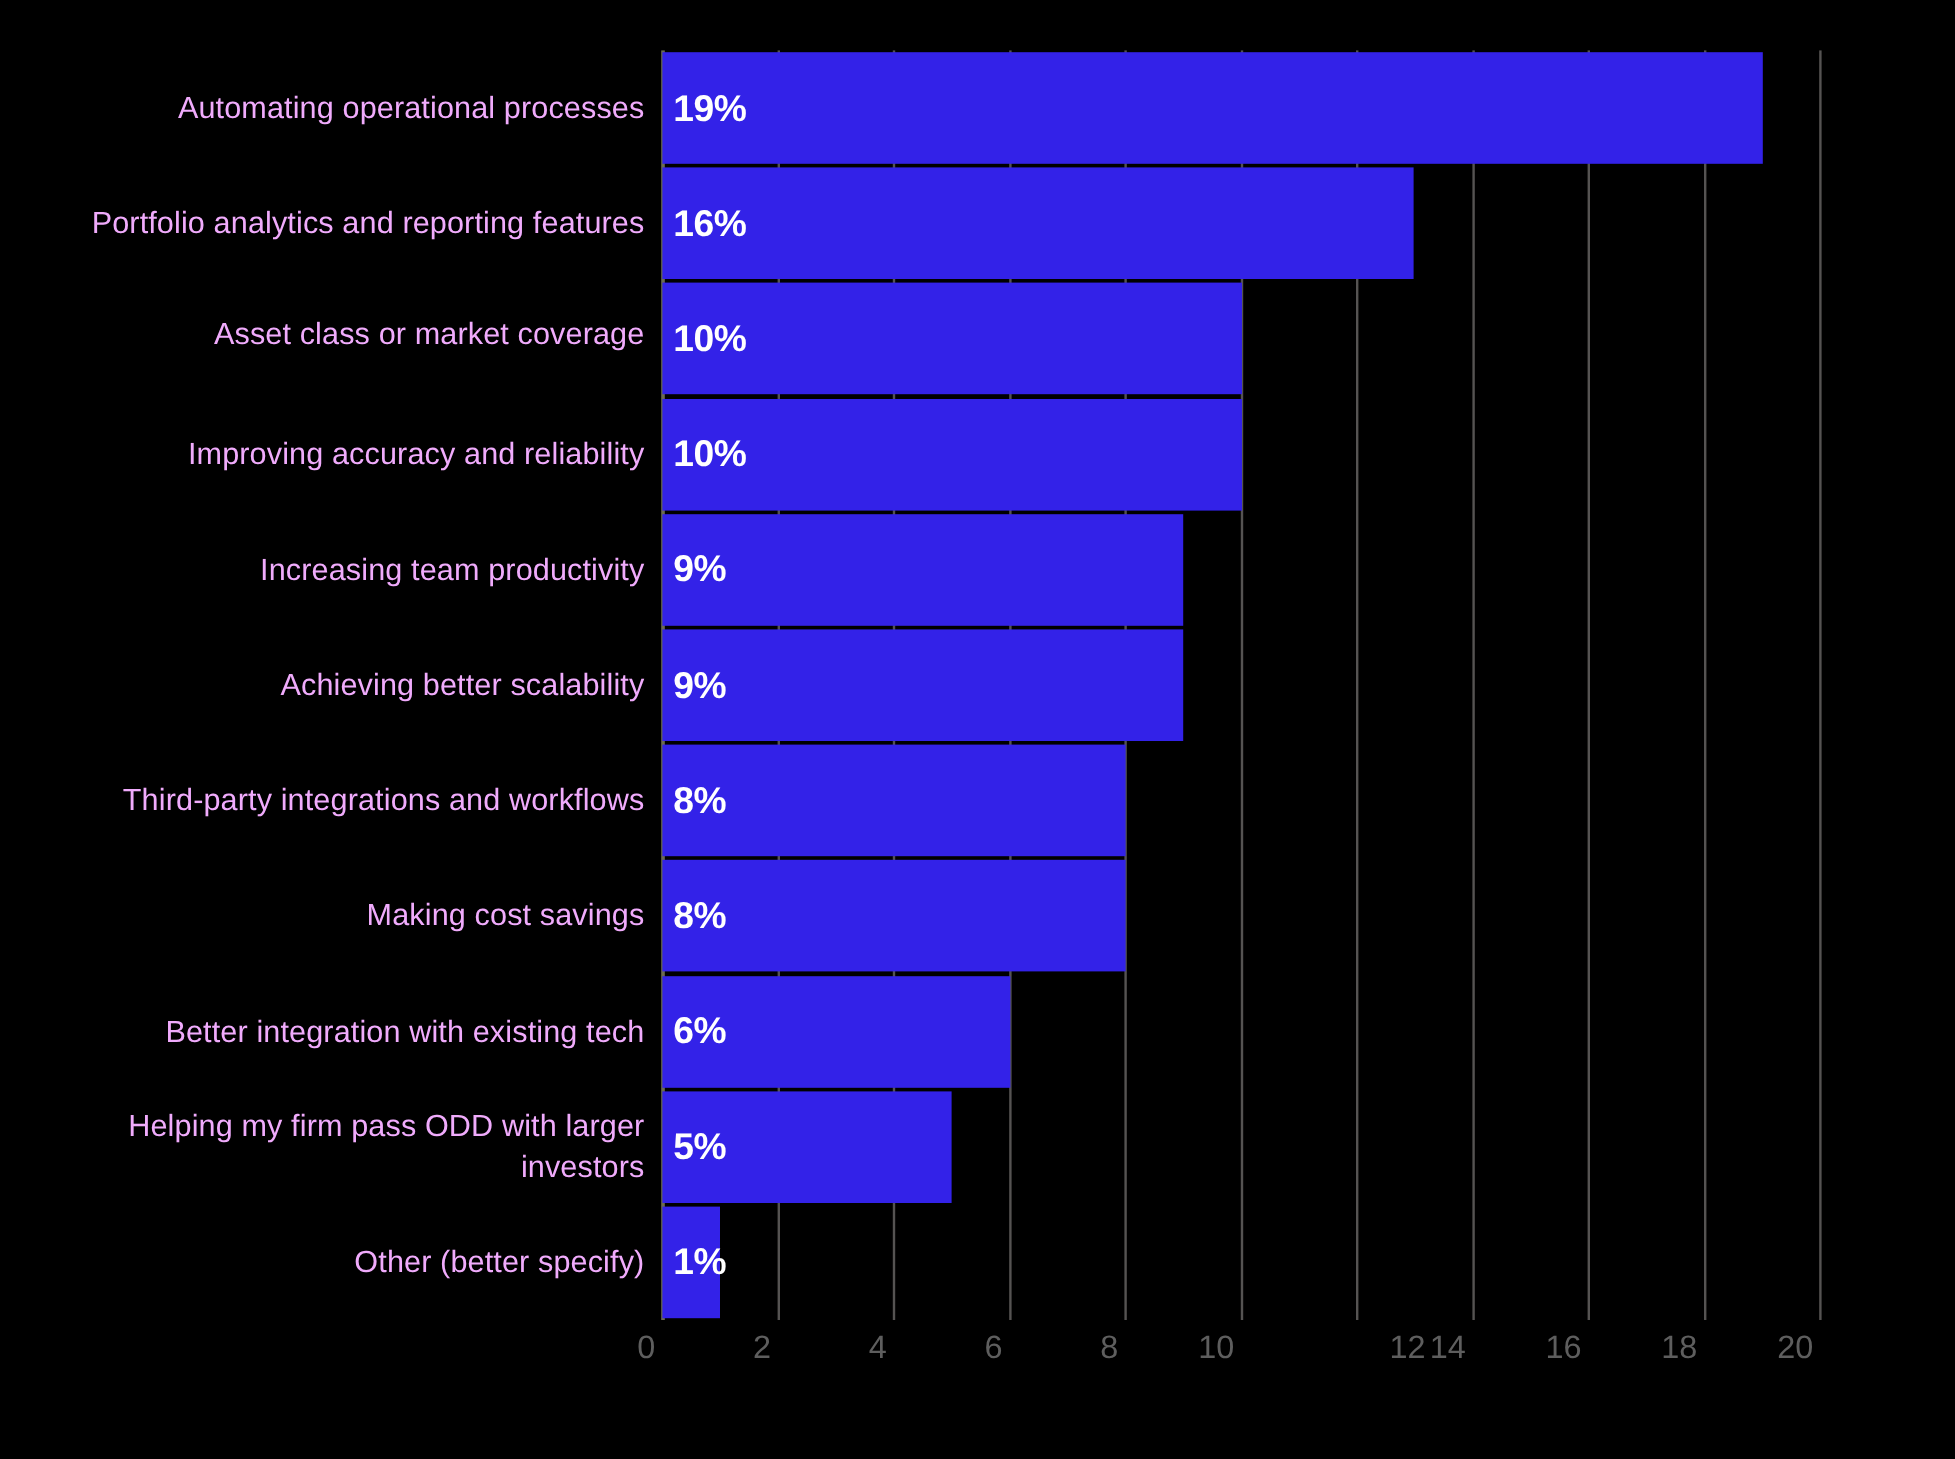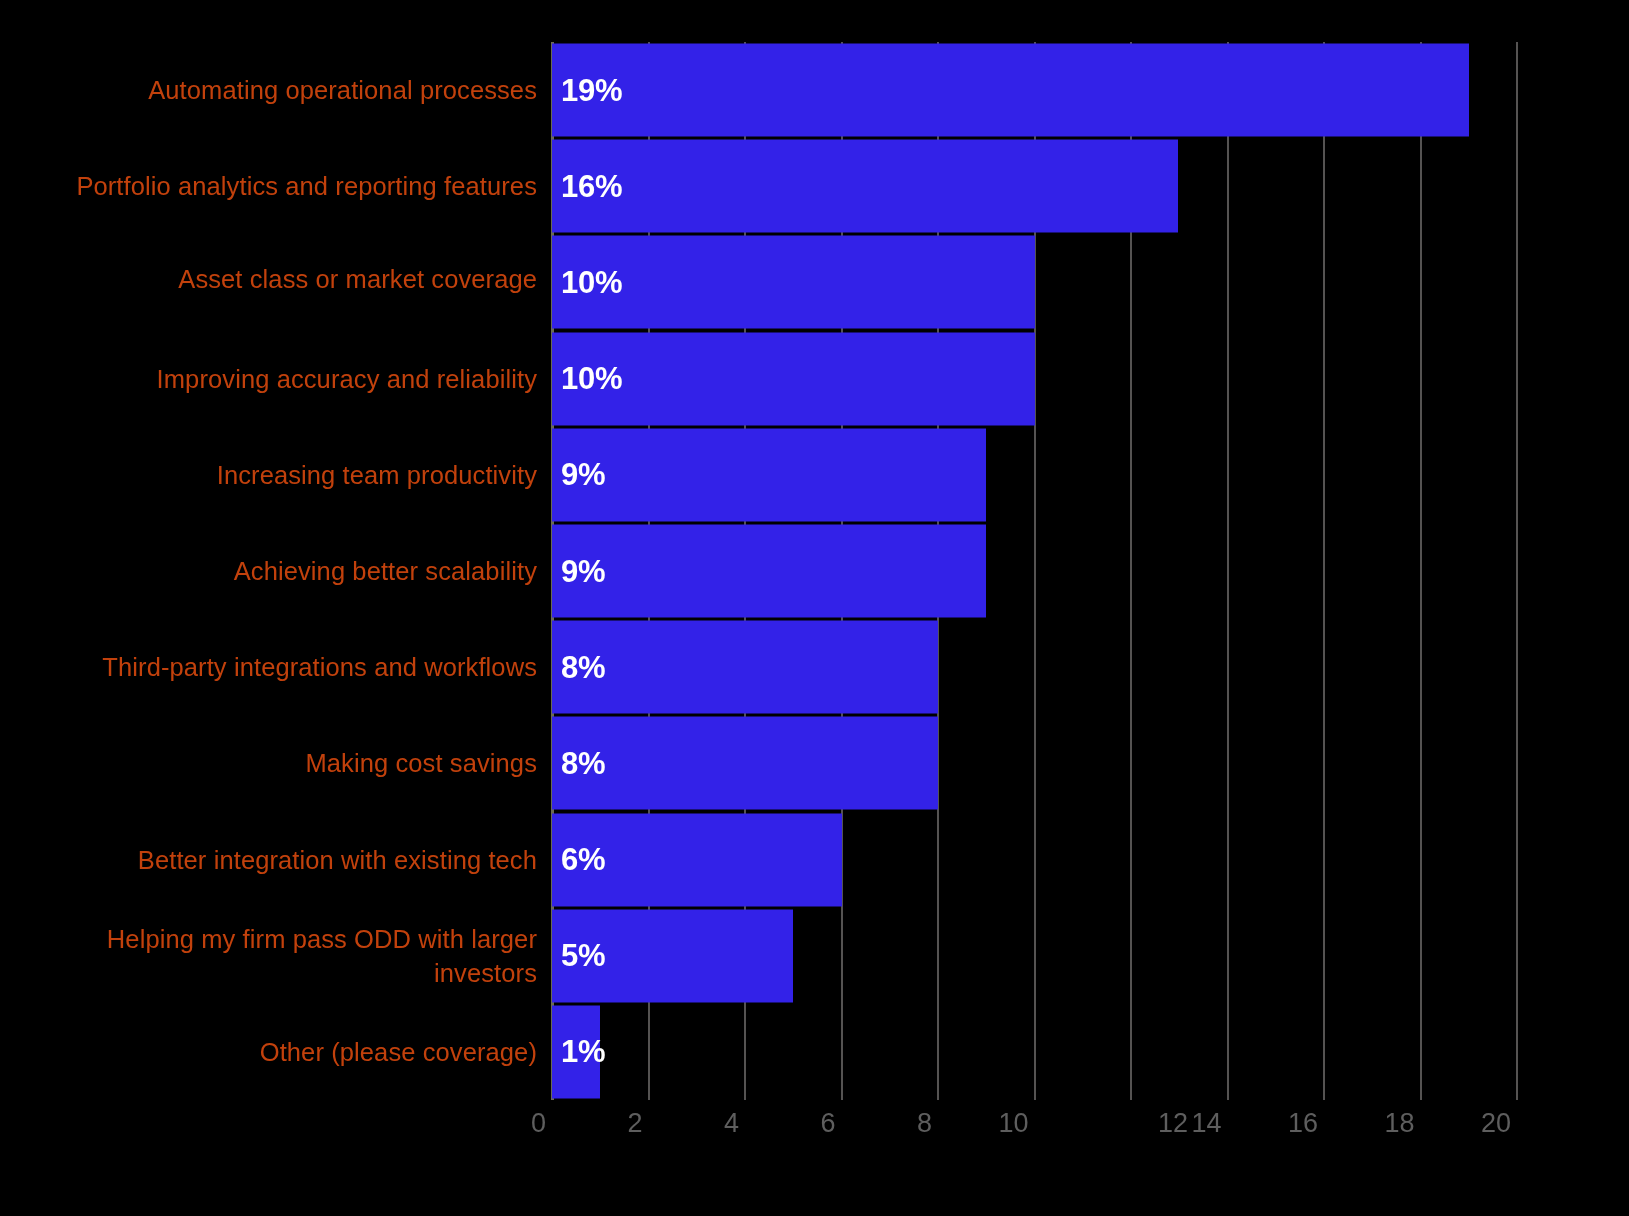--- a/index.html
+++ b/index.html
@@ -43,21 +43,21 @@
     background: #6b6a52;
     width: 3px;
   }
 
   
   .cat-label {
     position: absolute;
     right: 1092px;              
     width: 470px;
     text-align: right;
-    color: #c2410c;
+    color: #f0abfc;
     font-size: 25.5px;
     line-height: 34px;
     letter-spacing: 0.1px;
     white-space: pre-line;
     transform: translateY(-50%);
   }
 
   
   .bar {
     position: absolute;
@@ -149,21 +149,21 @@
       <div class="cat-label" style="top: 186.273px;">Portfolio analytics and reporting features</div>
       <div class="cat-label" style="top: 279px;">Asset class or market coverage</div>
       <div class="cat-label" style="top: 378.636px;">Improving accuracy and reliability</div>
       <div class="cat-label" style="top: 474.818px;">Increasing team productivity</div>
       <div class="cat-label" style="top: 571px;">Achieving better scalability</div>
       <div class="cat-label" style="top: 667.182px;">Third-party integrations and workflows</div>
       <div class="cat-label" style="top: 763.364px;">Making cost savings</div>
       <div class="cat-label" style="top: 859.545px;">Better integration with existing tech</div>
       <div class="cat-label" style="top: 955.727px;">Helping my firm pass ODD with larger
 investors</div>
-      <div class="cat-label" style="top: 1051.91px;">Other (please coverage)</div>
+      <div class="cat-label" style="top: 1051.91px;">Other (better specify)</div>
     </div>
   <div id="tick-labels">
       <div class="tick-label" style="left: 552px;">0</div>
       <div class="tick-label" style="left: 648.5px;">2</div>
       <div class="tick-label" style="left: 745px;">4</div>
       <div class="tick-label" style="left: 841.5px;">6</div>
       <div class="tick-label" style="left: 938px;">8</div>
       <div class="tick-label" style="left: 1034.5px;">10</div>
       <div class="tick-label" style="left: 1194px;">12</div>
       <div class="tick-label" style="left: 1227.5px;">14</div>

